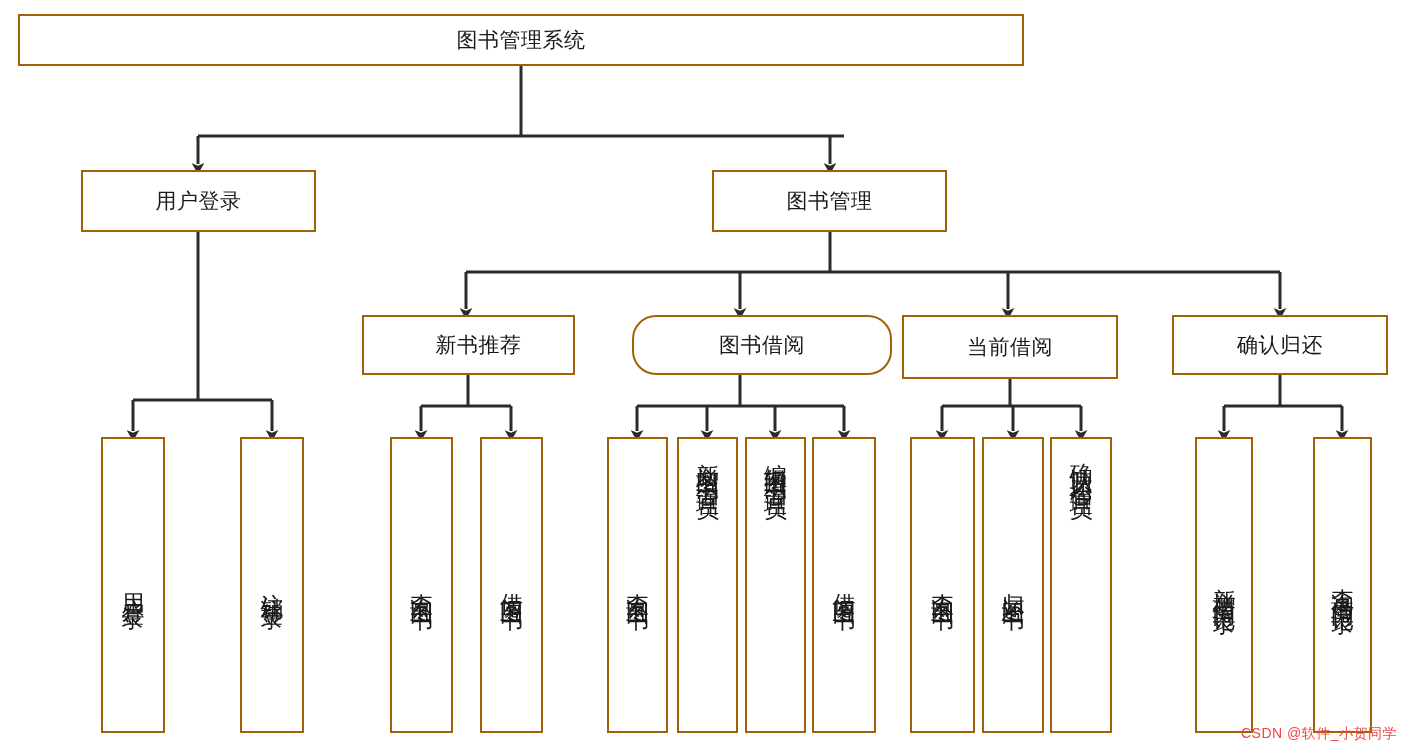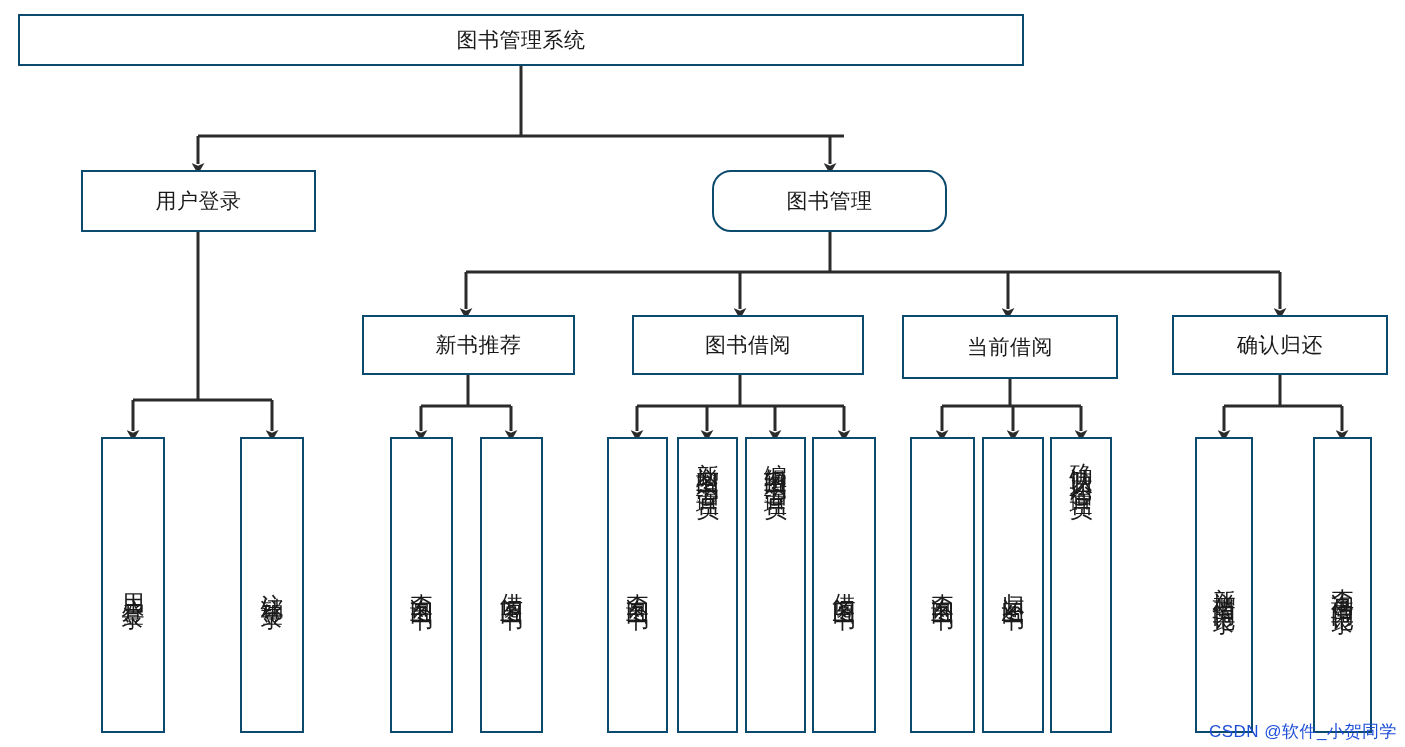--- a/index.html
+++ b/index.html
@@ -22,21 +22,21 @@
     position: absolute;
     left: 0;
     top: 0;
     width: 1405px;
     height: 747px;
     pointer-events: none;
   }
   .node {
     position: absolute;
     box-sizing: border-box;
-    border: 2px solid #0c4a6e;
+    border: 2px solid #a16207;
     background: #ffffff;
     display: flex;
     align-items: center;
     justify-content: center;
     color: #1a1a1a;
   }
   .node-label {
     display: block;
     text-align: center;
     line-height: 1.18;
@@ -59,22 +59,22 @@
     letter-spacing: 5px;
     white-space: nowrap;
   }
   .node.vert { padding-top: 0; }
   .node.vert.top { align-items: flex-start; padding-top: 6px; }
   .node.vert.mid { align-items: center; }
   #watermark {
     position: absolute;
     right: 8px;
     bottom: 4px;
-    font-size: 17px;
-    color: #1d4ed8;
+    font-size: 14px;
+    color: #ef4444;
     white-space: nowrap;
     letter-spacing: 0.5px;
   }
 </style>
 </head>
 <body>
 
 <div id="canvas">
 
   <svg id="wires" viewBox="0 0 1405 747" width="1405" height="747" xmlns="http://www.w3.org/2000/svg">
@@ -129,29 +129,29 @@
   </svg>
 
   <div class="node horiz" id="node-root" style="left: 18px; top: 14px; width: 1006px; height: 52px;">
     <span class="node-label">图书管理系统</span>
   </div>
 
   <div id="level2-nodes">
       <div class="node horiz" style="left: 81px; top: 170px; width: 235px; height: 62px;">
         <span class="node-label">用户登录</span>
       </div>
-      <div class="node horiz" style="left: 712px; top: 170px; width: 235px; height: 62px; border-radius: 19px;">
+      <div class="node horiz" style="left: 712px; top: 170px; width: 235px; height: 62px;">
         <span class="node-label">图书管理</span>
       </div>
     </div>
   <div id="level3-nodes">
       <div class="node horiz" style="left: 362px; top: 315px; width: 213px; height: 60px; padding-left: 20px;">
         <span class="node-label">新书推荐</span>
       </div>
-      <div class="node horiz" style="left: 632px; top: 315px; width: 232px; height: 60px;">
+      <div class="node horiz" style="left: 632px; top: 315px; width: 260px; height: 60px; border-radius: 24px;">
         <span class="node-label">图书借阅</span>
       </div>
       <div class="node horiz" style="left: 902px; top: 315px; width: 216px; height: 64px;">
         <span class="node-label">当前借阅</span>
       </div>
       <div class="node horiz" style="left: 1172px; top: 315px; width: 216px; height: 60px;">
         <span class="node-label">确认归还</span>
       </div>
     </div>
   <div id="leaf-nodes">

